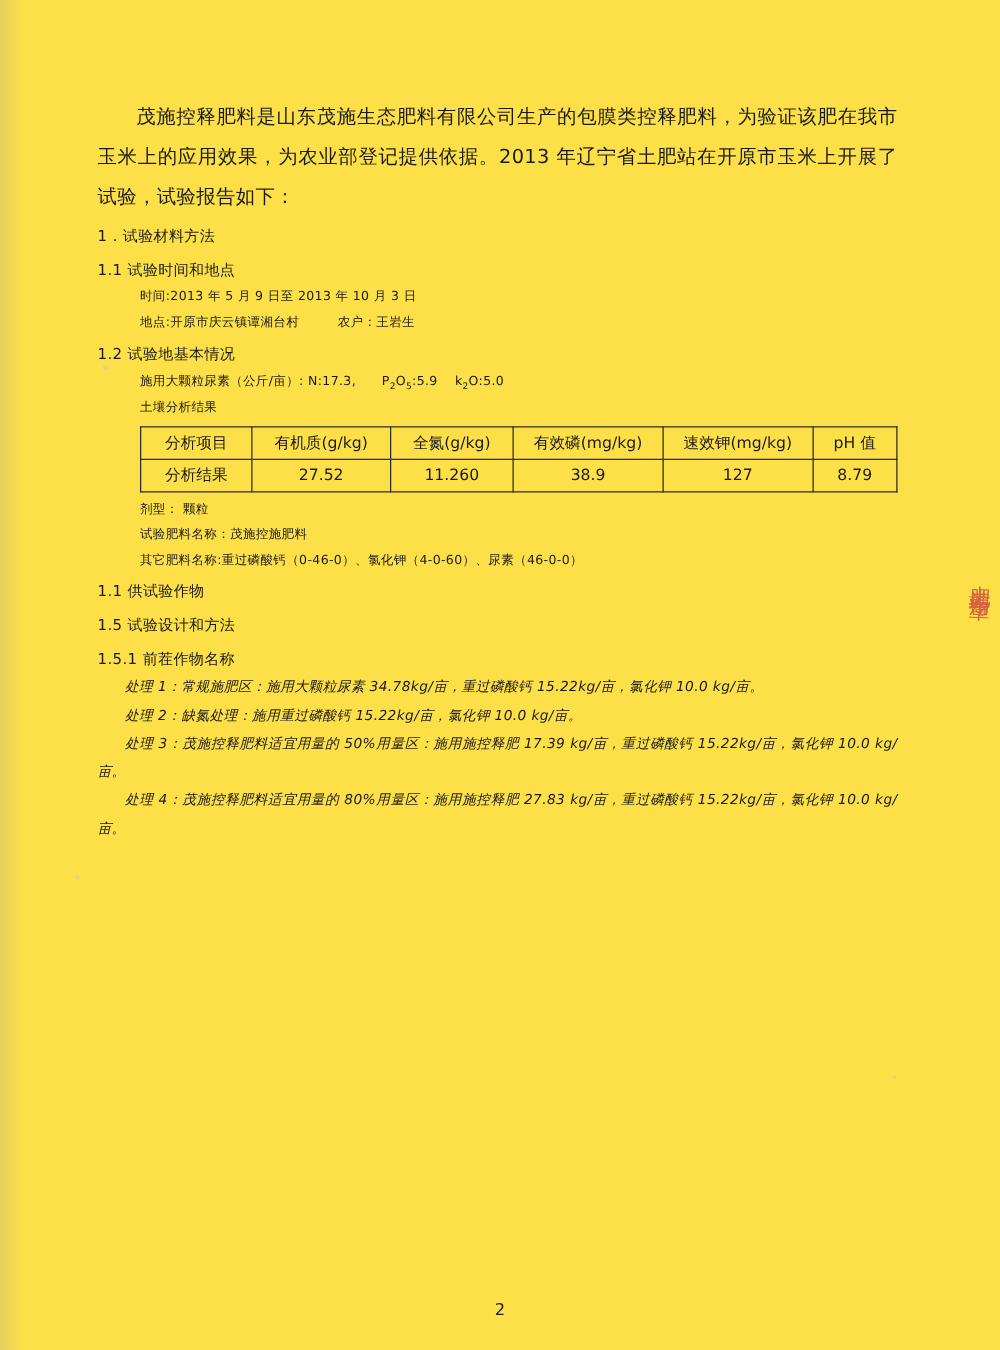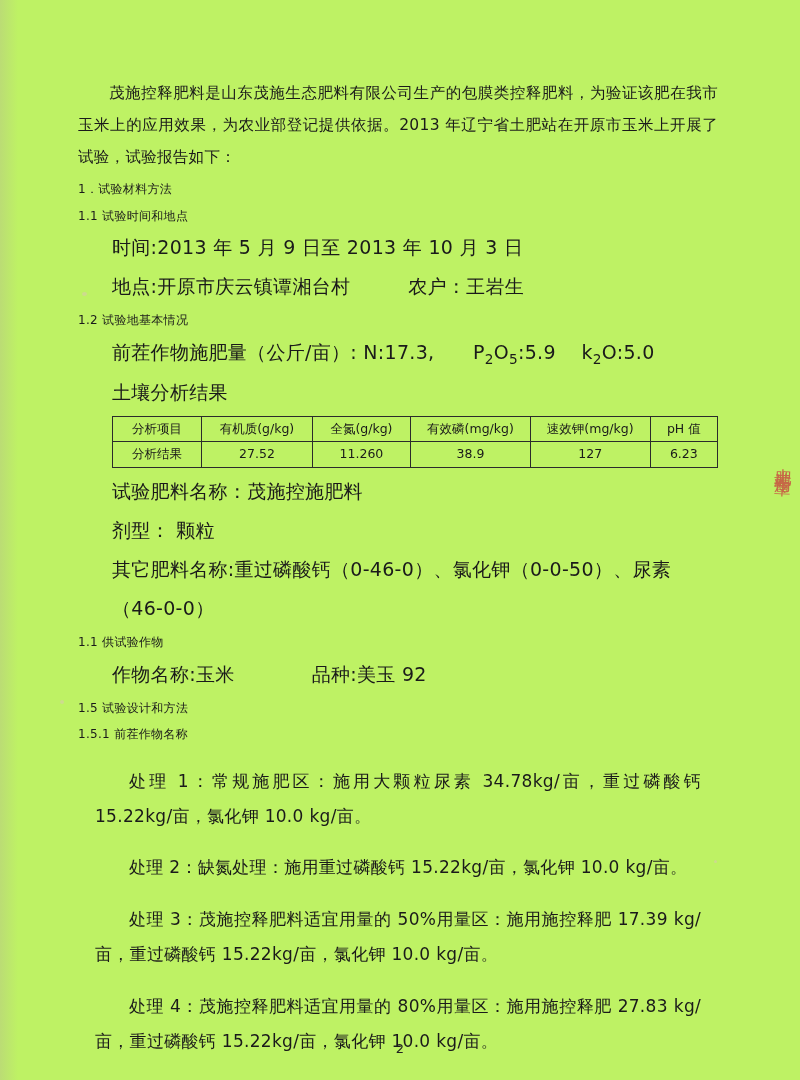--- a/index.html
+++ b/index.html
@@ -11,21 +11,21 @@
     height: 1080px;
     background: #ffffff;
     font-family: "DejaVu Sans", sans-serif;
     color: #1a1a1a;
     position: relative;
     overflow: hidden;
   }
   .page {
     position: absolute;
     inset: 0;
-    background: #bef264;
+    background: #fde047;
   }
   .content {
     position: absolute;
     left: 78px;
     top: 78px;
     width: 640px;
   }
   .para {
     font-size: 15.5px;
     line-height: 2.05;
@@ -34,34 +34,35 @@
     margin: 0 0 4px 0;
     letter-spacing: 0.3px;
   }
   .h-num {
     font-size: 12px;
     line-height: 2.05;
     margin: 2px 0 0 0;
     letter-spacing: 0.3px;
   }
   .body-line {
-    font-size: 19px;
+    font-size: 10px;
     line-height: 2.05;
     margin: 0;
     padding-left: 34px;
     letter-spacing: 0.3px;
   }
   .hang {
-    font-size: 17px;
+    font-size: 11px;
     line-height: 2.05;
-    margin: 17px;
+    margin: 0;
     padding-left: 0;
     text-indent: 2em;
     text-align: justify;
     letter-spacing: 0.3px;
+    font-style: italic;
   }
   .sub {
     font-size: 0.72em;
     vertical-align: sub;
   }
   table.soil {
     border-collapse: collapse;
     margin: 4px 0 4px 34px;
     font-size: 12.5px;
     table-layout: fixed;
@@ -129,21 +130,21 @@
 
     <p class="para">茂施控释肥料是山东茂施生态肥料有限公司生产的包膜类控释肥料，为验证该肥在我市玉米上的应用效果，为农业部登记提供依据。2013 年辽宁省土肥站在开原市玉米上开展了试验，试验报告如下：</p>
 
     <p class="h-num">1．试验材料方法</p>
 
     <p class="h-num">1.1 试验时间和地点</p>
     <p class="body-line">时间:2013 年 5 月 9 日至 2013 年 10 月 3 日</p>
     <p class="body-line">地点:开原市庆云镇谭湘台村　　　农户：王岩生</p>
 
     <p class="h-num">1.2 试验地基本情况</p>
-    <p class="body-line"><span>前茬作物施肥量（公斤/亩）: N:17.3,　　P</span><span class="sub">2</span><span>O</span><span class="sub">5</span><span>:5.9　 k</span><span class="sub">2</span><span>O:5.0</span></p>
+    <p class="body-line"><span>施用大颗粒尿素（公斤/亩）: N:17.3,　　P</span><span class="sub">2</span><span>O</span><span class="sub">5</span><span>:5.9　 k</span><span class="sub">2</span><span>O:5.0</span></p>
     <p class="body-line">土壤分析结果</p>
 
     <table class="soil">
       <colgroup>
         <col style="width:96px">
         <col style="width:114px">
         <col style="width:102px">
         <col style="width:118px">
         <col style="width:116px">
         <col style="width:68px">
@@ -156,31 +157,30 @@
           <td>有效磷(mg/kg)</td>
           <td>速效钾(mg/kg)</td>
           <td>pH 值</td>
         </tr>
         <tr>
           <td class="first">分析结果</td>
           <td>27.52</td>
           <td>11.260</td>
           <td>38.9</td>
           <td>127</td>
-          <td>6.23</td>
+          <td>8.79</td>
         </tr>
       </tbody>
     </table>
 
+    <p class="body-line">剂型： 颗粒</p>
     <p class="body-line">试验肥料名称：茂施控施肥料</p>
-    <p class="body-line">剂型： 颗粒</p>
-    <p class="body-line">其它肥料名称:重过磷酸钙（0-46-0）、氯化钾（0-0-50）、尿素（46-0-0）</p>
+    <p class="body-line">其它肥料名称:重过磷酸钙（0-46-0）、氯化钾（4-0-60）、尿素（46-0-0）</p>
 
     <p class="h-num">1.1 供试验作物</p>
-    <p class="body-line">作物名称:玉米　　　　品种:美玉 92</p>
 
     <p class="h-num">1.5 试验设计和方法</p>
     <p class="h-num">1.5.1 前茬作物名称</p>
 
     <p class="hang">处理 1：常规施肥区：施用大颗粒尿素 34.78kg/亩，重过磷酸钙 15.22kg/亩，氯化钾 10.0 kg/亩。</p>
     <p class="hang">处理 2：缺氮处理：施用重过磷酸钙 15.22kg/亩，氯化钾 10.0 kg/亩。</p>
     <p class="hang">处理 3：茂施控释肥料适宜用量的 50%用量区：施用施控释肥 17.39 kg/亩，重过磷酸钙 15.22kg/亩，氯化钾 10.0 kg/亩。</p>
     <p class="hang">处理 4：茂施控释肥料适宜用量的 80%用量区：施用施控释肥 27.83 kg/亩，重过磷酸钙 15.22kg/亩，氯化钾 10.0 kg/亩。</p>
 
   </div>

